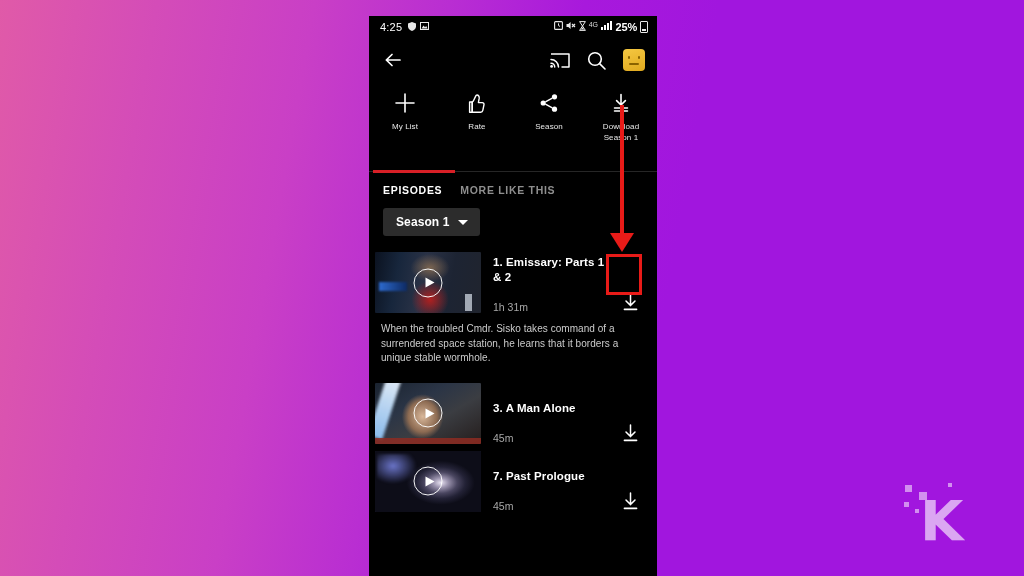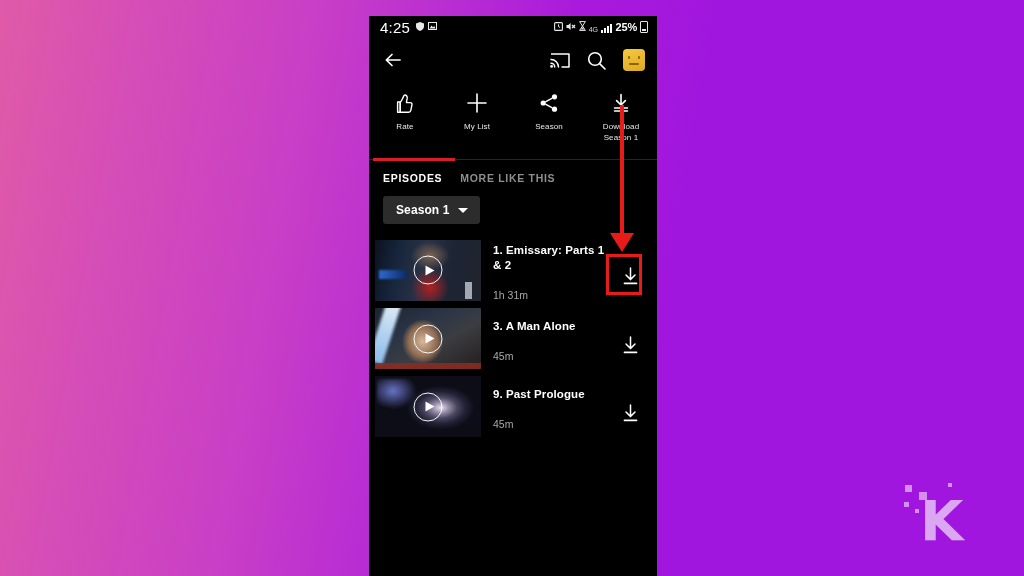--- a/index.html
+++ b/index.html
@@ -72,33 +72,33 @@
   .statusbar {
     position: relative;
     height: 22px;
     display: flex;
     align-items: center;
     padding: 0 9px 0 11px;
     color: #ffffff;
     font-size: 10px;
   }
   .statusbar .clock {
-    font-size: 15px;
+    font-size: 11px;
     letter-spacing: 0.2px;
   }
   .statusbar .left-icons {
     display: flex;
     align-items: center;
     gap: 4px;
     margin-left: 6px;
   }
   .statusbar .spacer { flex: 1; }
   .statusbar .right-icons {
     display: flex;
-    align-items: flex-end;
+    align-items: flex-start;
     gap: 3px;
   }
   .statusbar .batt-pct {
     font-size: 11px;
     font-weight: bold;
     letter-spacing: -0.2px;
     margin-left: 1px;
   }
   .sicon {
     display: inline-block;
@@ -201,21 +201,21 @@
     color: #e9e9e9;
     text-align: center;
     line-height: 11px;
     letter-spacing: 0.1px;
   }
 
   
   .tabwrap {
     position: relative;
     border-top: 1px solid #262626;
-    margin-top: 12px;
+    margin-top: 24px;
   }
   .tabs {
     display: flex;
     align-items: center;
     padding: 12px 0 10px 0;
     gap: 18px;
     padding-left: 14px;
   }
   .tab {
     font-size: 10.5px;
@@ -253,21 +253,21 @@
     width: 0; height: 0;
     border-left: 5px solid transparent;
     border-right: 5px solid transparent;
     border-top: 5px solid #ffffff;
   }
 
   
   .episode { padding: 0 10px 0 6px; }
   .ep-main {
     display: flex;
-    align-items: center;
+    align-items: flex-end;
     padding: 7px 0 0 0;
   }
   .thumb {
     position: relative;
     width: 106px;
     height: 61px;
     flex: 0 0 106px;
     overflow: hidden;
     border-radius: 1px;
   }
@@ -504,35 +504,35 @@
         <span class="eye r"></span>
         <span class="mouth"></span>
       </span>
     </span>
   </div>
 
   <div class="actionrow">
 
     <div class="action">
       <span class="glyph">
+        <svg width="22" height="22" viewBox="0 0 22 22">
+            <path d="M11 2 V20 M2 11 H20" stroke="#ffffff" stroke-width="1.6" stroke-linecap="round"></path>
+          </svg>
+      </span>
+      <span class="lbl">My List</span>
+    </div>
+
+    <div class="action">
+      <span class="glyph">
         <svg width="20" height="21" viewBox="0 0 20 21">
           <path d="M5.2 9 V19.2 H13.6 C14.8 19.2 15.6 18.4 15.8 17.4 L17 11.6 C17.2 10.5 16.4 9.6 15.3 9.6 H11.4 L12.2 5.2 C12.4 3.6 11.4 2 10 2 C9.3 2 8.9 2.5 8.7 3.1 L6.2 8.2 C5.9 8.7 5.6 9 5.2 9 Z" fill="none" stroke="#ffffff" stroke-width="1.4" stroke-linejoin="round"></path>
           <path d="M5.2 9 H2.6 V19.2 H5.2 Z" fill="none" stroke="#ffffff" stroke-width="1.4" stroke-linejoin="round"></path>
         </svg>
       </span>
       <span class="lbl">Rate</span>
-    </div>
-
-    <div class="action">
-      <span class="glyph">
-        <svg width="22" height="22" viewBox="0 0 22 22">
-            <path d="M11 2 V20 M2 11 H20" stroke="#ffffff" stroke-width="1.6" stroke-linecap="round"></path>
-          </svg>
-      </span>
-      <span class="lbl">My List</span>
     </div>
 
     <div class="action">
       <span class="glyph">
         <svg width="20" height="20" viewBox="0 0 20 20">
           <circle cx="15.5" cy="3.8" r="2.6" fill="#ffffff"></circle>
           <circle cx="4.2" cy="10" r="2.6" fill="#ffffff"></circle>
           <circle cx="15.5" cy="16.2" r="2.6" fill="#ffffff"></circle>
           <path d="M13.3 5.1 L6.4 8.8 M6.4 11.2 L13.3 14.9" stroke="#ffffff" stroke-width="1.5"></path>
         </svg>
@@ -577,20 +577,21 @@
         <div class="ep-title">1. Emissary: Parts 1 &amp; 2</div>
         <div class="ep-dur">1h 31m</div>
       </div>
       <div class="ep-dl">
         <svg width="19" height="20" viewBox="0 0 19 20">
           <path d="M9.5 1 V12 M5 8 L9.5 12.6 L14 8" stroke="#ffffff" stroke-width="1.5" fill="none" stroke-linecap="round" stroke-linejoin="round"></path>
           <path d="M3.4 16.4 H15.6" stroke="#ffffff" stroke-width="1.6" stroke-linecap="round"></path>
         </svg>
       </div>
     </div>
+    <div class="ep-desc">When the troubled Cmdr. Sisko takes command of a surrendered space station, he learns that it borders a unique stable wormhole.</div>
   </div>
 
   <div class="episode">
     <div class="ep-main">
       <div class="thumb">
         <div class="art-ep2"></div>
         <span class="play"></span>
       </div>
       <div class="ep-mid">
         <div class="ep-title">3. A Man Alone</div>
@@ -605,21 +606,21 @@
     </div>
   </div>
 
   <div class="episode">
     <div class="ep-main">
       <div class="thumb">
         <div class="art-ep3"></div>
         <span class="play"></span>
       </div>
       <div class="ep-mid">
-        <div class="ep-title">9. Past Prologue</div>
+        <div class="ep-title">7. Past Prologue</div>
         <div class="ep-dur">45m</div>
       </div>
       <div class="ep-dl">
         <svg width="19" height="20" viewBox="0 0 19 20">
           <path d="M9.5 1 V12 M5 8 L9.5 12.6 L14 8" stroke="#ffffff" stroke-width="1.5" fill="none" stroke-linecap="round" stroke-linejoin="round"></path>
           <path d="M3.4 16.4 H15.6" stroke="#ffffff" stroke-width="1.6" stroke-linecap="round"></path>
         </svg>
       </div>
     </div>
   </div>

